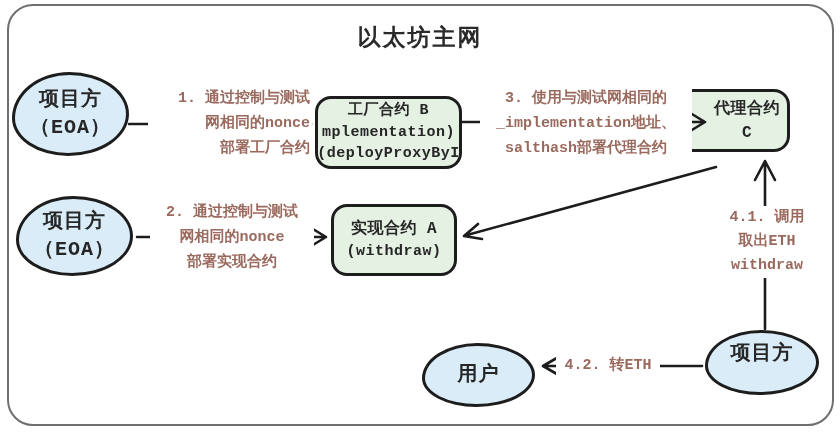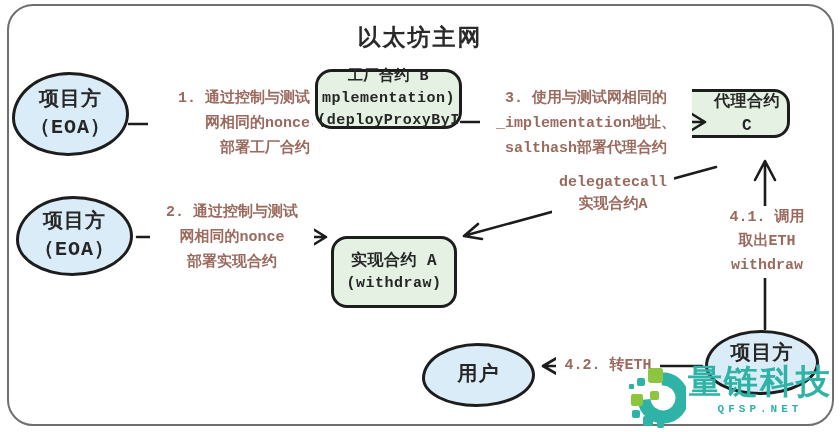--- a/index.html
+++ b/index.html
@@ -26,23 +26,23 @@
     font-size:20px;line-height:1.4;letter-spacing:1px;
   }
   .box{
     background:#e4f1e3;border:3px solid #1d1d1d;border-radius:16px;
     font-size:15px;line-height:1.5;letter-spacing:0.5px;
   }
   .e1{left:12px;top:72px;width:117px;height:84px;}
   .e2{left:16px;top:196px;width:117px;height:80px;}
   .e-user{left:422px;top:343px;width:113px;height:64px;}
   .e-proj{left:705px;top:330px;width:114px;height:65px;}
-  .b-factory{left:315px;top:69px;width:147px;height:60px;line-height:1.45;border-radius:17px;}
-  .b-proxy{left:676px;top:89px;width:114px;height:49px;font-size:16px;padding-left:28px;}
-  .b-impl{left:331px;top:204px;width:126px;height:72px;font-size:16px;margin-top:32px;}
+  .b-factory{left:315px;top:96px;width:147px;height:73px;line-height:1.45;}
+  .b-proxy{left:676px;top:89px;width:114px;height:63px;font-size:16px;padding-left:28px;}
+  .b-impl{left:331px;top:204px;width:126px;height:72px;font-size:16px;}
   .b-factory .sub,.b-impl .sub{font-size:15px;}
   
   .arrows{position:absolute;left:0;top:0;width:840px;height:432px;}
   .arrows path{stroke:#1c1c1c;stroke-width:2.6;fill:none;stroke-linecap:round;stroke-linejoin:round;}
   
   .elabel{
     position:absolute;background:#ffffff;color:#9b6a5e;font-weight:600;
     text-align:center;font-size:15px;line-height:25px;padding:0 2px;
   }
   .l1{left:148px;top:86px;width:160px;text-align:right;}
@@ -120,46 +120,25 @@
     <div>网相同的nonce</div>
     <div>部署实现合约</div>
   </div>
 
   <div class="elabel l3">
     <div>3. 使用与测试网相同的</div>
     <div>_implementation地址、</div>
     <div>salthash部署代理合约</div>
   </div>
 
-  <div class="elabel l-del">
-    <div>delegatecall</div>
-    <div>实现合约A</div>
-  </div>
 
   <div class="elabel l41">
     <div>4.1. 调用</div>
     <div>取出ETH</div>
     <div>withdraw</div>
   </div>
 
   <div class="elabel l42">
     <div>4.2. 转ETH</div>
   </div>
 
-  <div class="watermark">
-    <svg class="wm-logo" viewBox="0 0 58 62" xmlns="http://www.w3.org/2000/svg">
-      <circle cx="35" cy="32" r="19" fill="none" stroke="#2fb3a6" stroke-width="13" stroke-dasharray="89 31" transform="rotate(-95 35 32)"></circle>
-      <rect x="20" y="2" width="15" height="15" rx="3" fill="#8cc63f"></rect>
-      <rect x="3" y="28" width="12" height="12" rx="2" fill="#8cc63f"></rect>
-      <rect x="9" y="12" width="8" height="8" rx="2" fill="#2fb3a6"></rect>
-      <rect x="1" y="18" width="5" height="5" rx="1" fill="#2fb3a6"></rect>
-      <rect x="4" y="44" width="8" height="8" rx="2" fill="#2fb3a6"></rect>
-      <rect x="15" y="50" width="10" height="10" rx="2" fill="#2fb3a6"></rect>
-      <rect x="29" y="55" width="7" height="7" rx="2" fill="#2fb3a6"></rect>
-      <rect x="22" y="25" width="9" height="9" rx="2" fill="#8cc63f"></rect>
-    </svg>
-    <div class="wm-text">
-      <div class="wm-brand">量链科技</div>
-      <div class="wm-domain">QFSP.NET</div>
-    </div>
-  </div>
 
 </div>
 
 </body></html>

